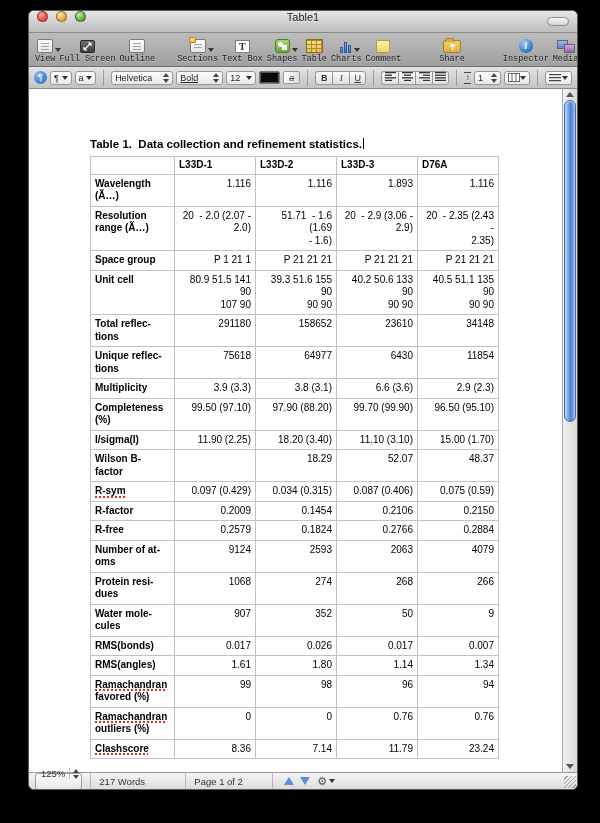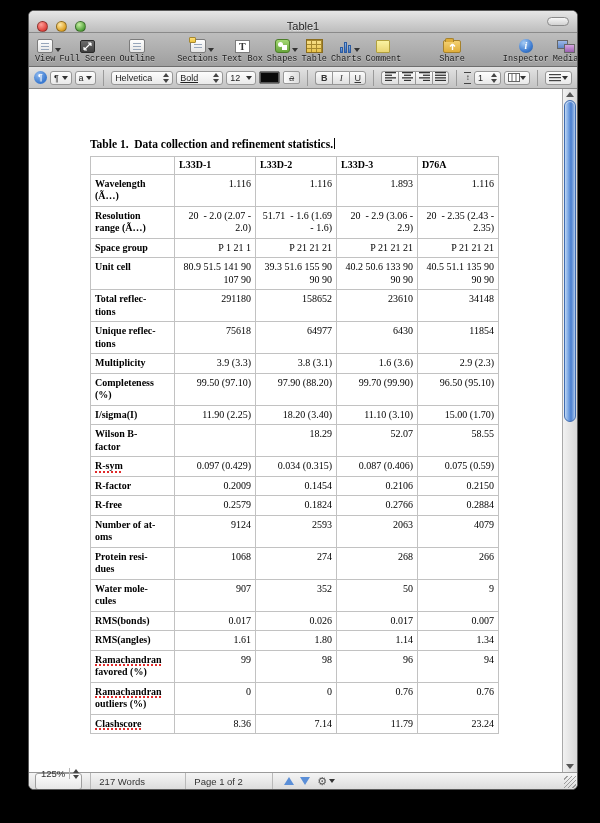--- a/index.html
+++ b/index.html
@@ -1,20 +1,20 @@
 <!DOCTYPE html>
 <html><head>
 <meta charset="utf-8">
 <style>
   html,body{margin:0;padding:0;background:#000;}
   *{box-sizing:border-box;}
   .canvas{position:relative;width:600px;height:823px;background:#000;font-family:"Liberation Sans",sans-serif;overflow:hidden;}
   .window{position:absolute;left:28px;top:10px;width:550px;height:780px;border-radius:6px;overflow:hidden;background:#fff;border:1px solid #5a5a5a;display:flex;flex-direction:column;}
   
-  .titlebar{height:22px;flex:0 0 22px;background:linear-gradient(#e6e6e6,#bdbdbd);border-bottom:1px solid #8a8a8a;position:relative;display:flex;align-items:flex-end;}
+  .titlebar{height:22px;flex:0 0 22px;background:linear-gradient(#e6e6e6,#bdbdbd);border-bottom:1px solid #8a8a8a;position:relative;display:flex;align-items:flex-start;}
   .tl{width:11px;height:11px;border-radius:50%;margin-left:8px;display:inline-block;border:1px solid rgba(0,0,0,.35);}
   .tl.red{background:radial-gradient(circle at 35% 30%,#ff9d96,#e0443e 70%);}
   .tl.yel{background:radial-gradient(circle at 35% 30%,#ffe9a8,#dea123 70%);}
   .tl.grn{background:radial-gradient(circle at 35% 30%,#c6f0a2,#51a23a 70%);}
   .title{position:absolute;left:0;right:0;text-align:center;font-size:11px;color:#222;text-shadow:0 1px 0 rgba(255,255,255,.6);}
   .pill{position:absolute;right:8px;top:6px;width:22px;height:9px;border-radius:5px;border:1px solid #8a8a8a;background:linear-gradient(#f7f7f7,#d2d2d2);}
   
   .toolbar{height:34px;flex:0 0 34px;background:linear-gradient(#bdbdbd,#9f9f9f);border-bottom:1px solid #6e6e6e;display:flex;align-items:flex-end;padding:2px 4px 2px 6px;}
   .tb-item{display:flex;flex-direction:column;align-items:center;margin-right:4px;position:relative;cursor:default;}
   .tb-icon-wrap{height:17px;display:flex;align-items:flex-end;position:relative;}
@@ -59,21 +59,21 @@
   .swatch-bg{width:20px;height:13px;background:linear-gradient(100deg,#fdfdfd,#dcdcdc);border:1px solid #999;border-radius:2px;text-align:center;font-style:italic;line-height:12px;}
   .swatch-bg b{font-weight:normal;text-decoration:line-through;color:#444;}
   .fmt-btn{width:17px;height:14px;background:linear-gradient(#fbfbfb,#dfdfdf);border:1px solid #979797;text-align:center;line-height:13px;font-size:9px;color:#333;}
   .fmt-btn:first-of-type{border-radius:3px 0 0 3px;}
   .grp{display:flex;}
   .grp .fmt-btn{border-right-width:0;}
   .grp .fmt-btn:last-child{border-right-width:1px;border-radius:0 3px 3px 0;}
   .grp .fmt-btn:first-child{border-radius:3px 0 0 3px;}
   .lsp-ic{display:inline-block;width:8px;height:12px;border-top:1.5px solid #444;border-bottom:1.5px solid #444;text-align:center;color:#444;font-size:8px;line-height:9px;}
   
-  .content{flex:1;display:flex;position:relative;background:#7dd3fc;overflow:hidden;font-family:Liberation Serif, serif;}
+  .content{flex:1;display:flex;position:relative;background:#7dd3fc;overflow:hidden;}
   .doc{flex:1;position:relative;background:#fff;}
   .doc-title-row{position:absolute;left:61px;top:49px;font-size:11.5px;font-weight:bold;color:#000;white-space:pre;}
   .cursor{display:inline-block;width:1px;height:11px;background:#000;vertical-align:-1px;margin-left:1px;}
   table.stats{position:absolute;left:61px;top:67px;width:408px;border-collapse:collapse;table-layout:fixed;}
   table.stats th,table.stats td{border:1px solid #c2c2c2;font-size:10px;line-height:12.5px;padding:3px 4px;vertical-align:top;color:#000;white-space:pre-wrap;}
   table.stats th{text-align:left;font-weight:bold;}
   table.stats td{text-align:right;font-weight:normal;}
   table.stats thead th{height:17px;padding:2px 4px;}
   .misspelled{text-decoration:underline dotted #e02b2b 2px;text-underline-offset:2px;}
   
@@ -424,21 +424,21 @@
 tions</th>
                 <td>75618</td>
                 <td>64977</td>
                 <td>6430</td>
                 <td>11854</td>
               </tr>
               <tr>
                 <th>Multiplicity</th>
                 <td>3.9 (3.3)</td>
                 <td>3.8 (3.1)</td>
-                <td>1.6 (3.6)</td>
+                <td>6.6 (3.6)</td>
                 <td>2.9 (2.3)</td>
               </tr>
               <tr>
                 <th>Completeness
 (%)</th>
                 <td>99.50 (97.10)</td>
                 <td>97.90 (88.20)</td>
                 <td>99.70 (99.90)</td>
                 <td>96.50 (95.10)</td>
               </tr>
@@ -448,21 +448,21 @@
                 <td>18.20 (3.40)</td>
                 <td>11.10 (3.10)</td>
                 <td>15.00 (1.70)</td>
               </tr>
               <tr>
                 <th>Wilson B-
 factor</th>
                 <td></td>
                 <td>18.29</td>
                 <td>52.07</td>
-                <td>58.55</td>
+                <td>48.37</td>
               </tr>
               <tr>
                 <th><span class="misspelled">R-sym</span></th>
                 <td>0.097 (0.429)</td>
                 <td>0.034 (0.315)</td>
                 <td>0.087 (0.406)</td>
                 <td>0.075 (0.59)</td>
               </tr>
               <tr>
                 <th>R-factor</th>

